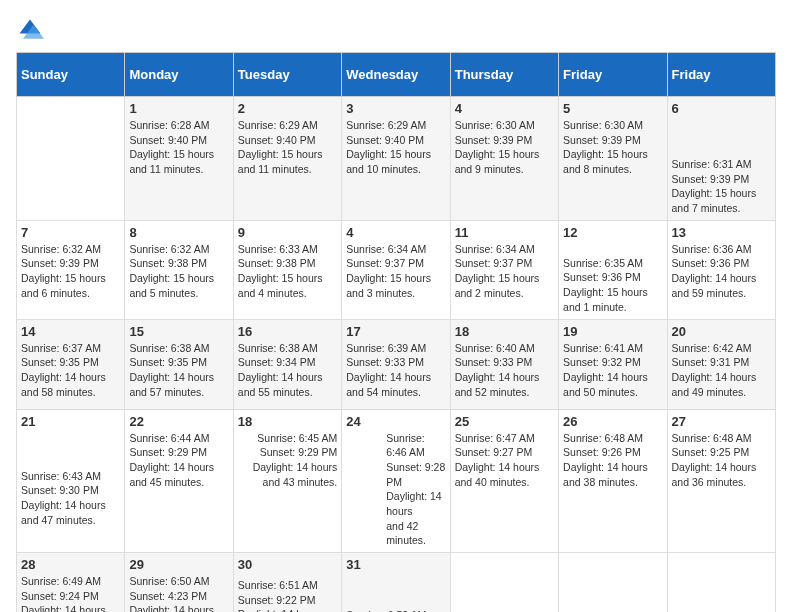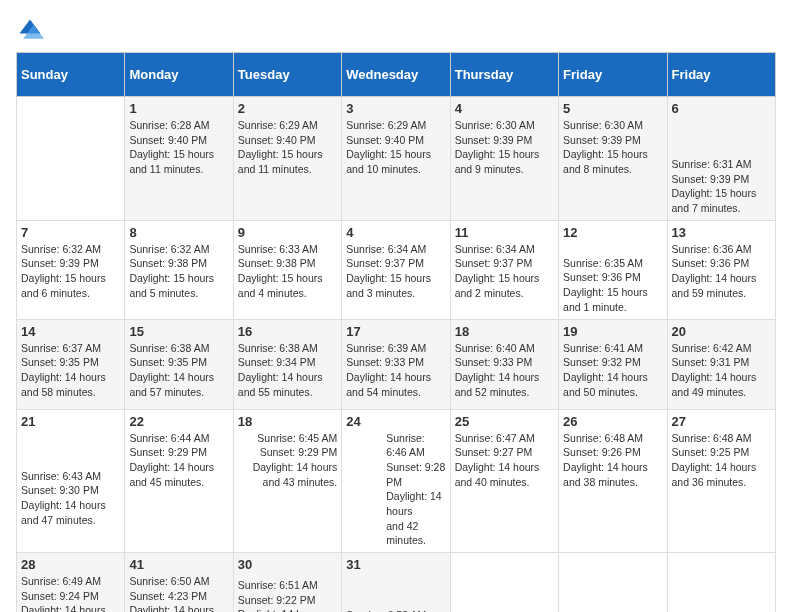--- a/index.html
+++ b/index.html
@@ -330,21 +330,21 @@
       </tr>
       <tr>
         <td>
           <div class="day-num">28</div>
           <div class="day-info" style="white-space: pre-line;">Sunrise: 6:49 AM
 Sunset: 9:24 PM
 Daylight: 14 hours
 and 34 minutes.</div>
         </td>
         <td>
-          <div class="day-num">41</div>
+          <div class="day-num">29</div>
           <div class="day-info" style="white-space: pre-line;">Sunrise: 6:50 AM
 Sunset: 4:23 PM
 Daylight: 14 hours
 and 32 minutes.</div>
         </td>
         <td>
           <div class="day-num">30</div>
           <div class="day-info" style="white-space: pre-line; margin-top: 6px;">Sunrise: 6:51 AM
 Sunset: 9:22 PM
 Daylight: 14 hours

